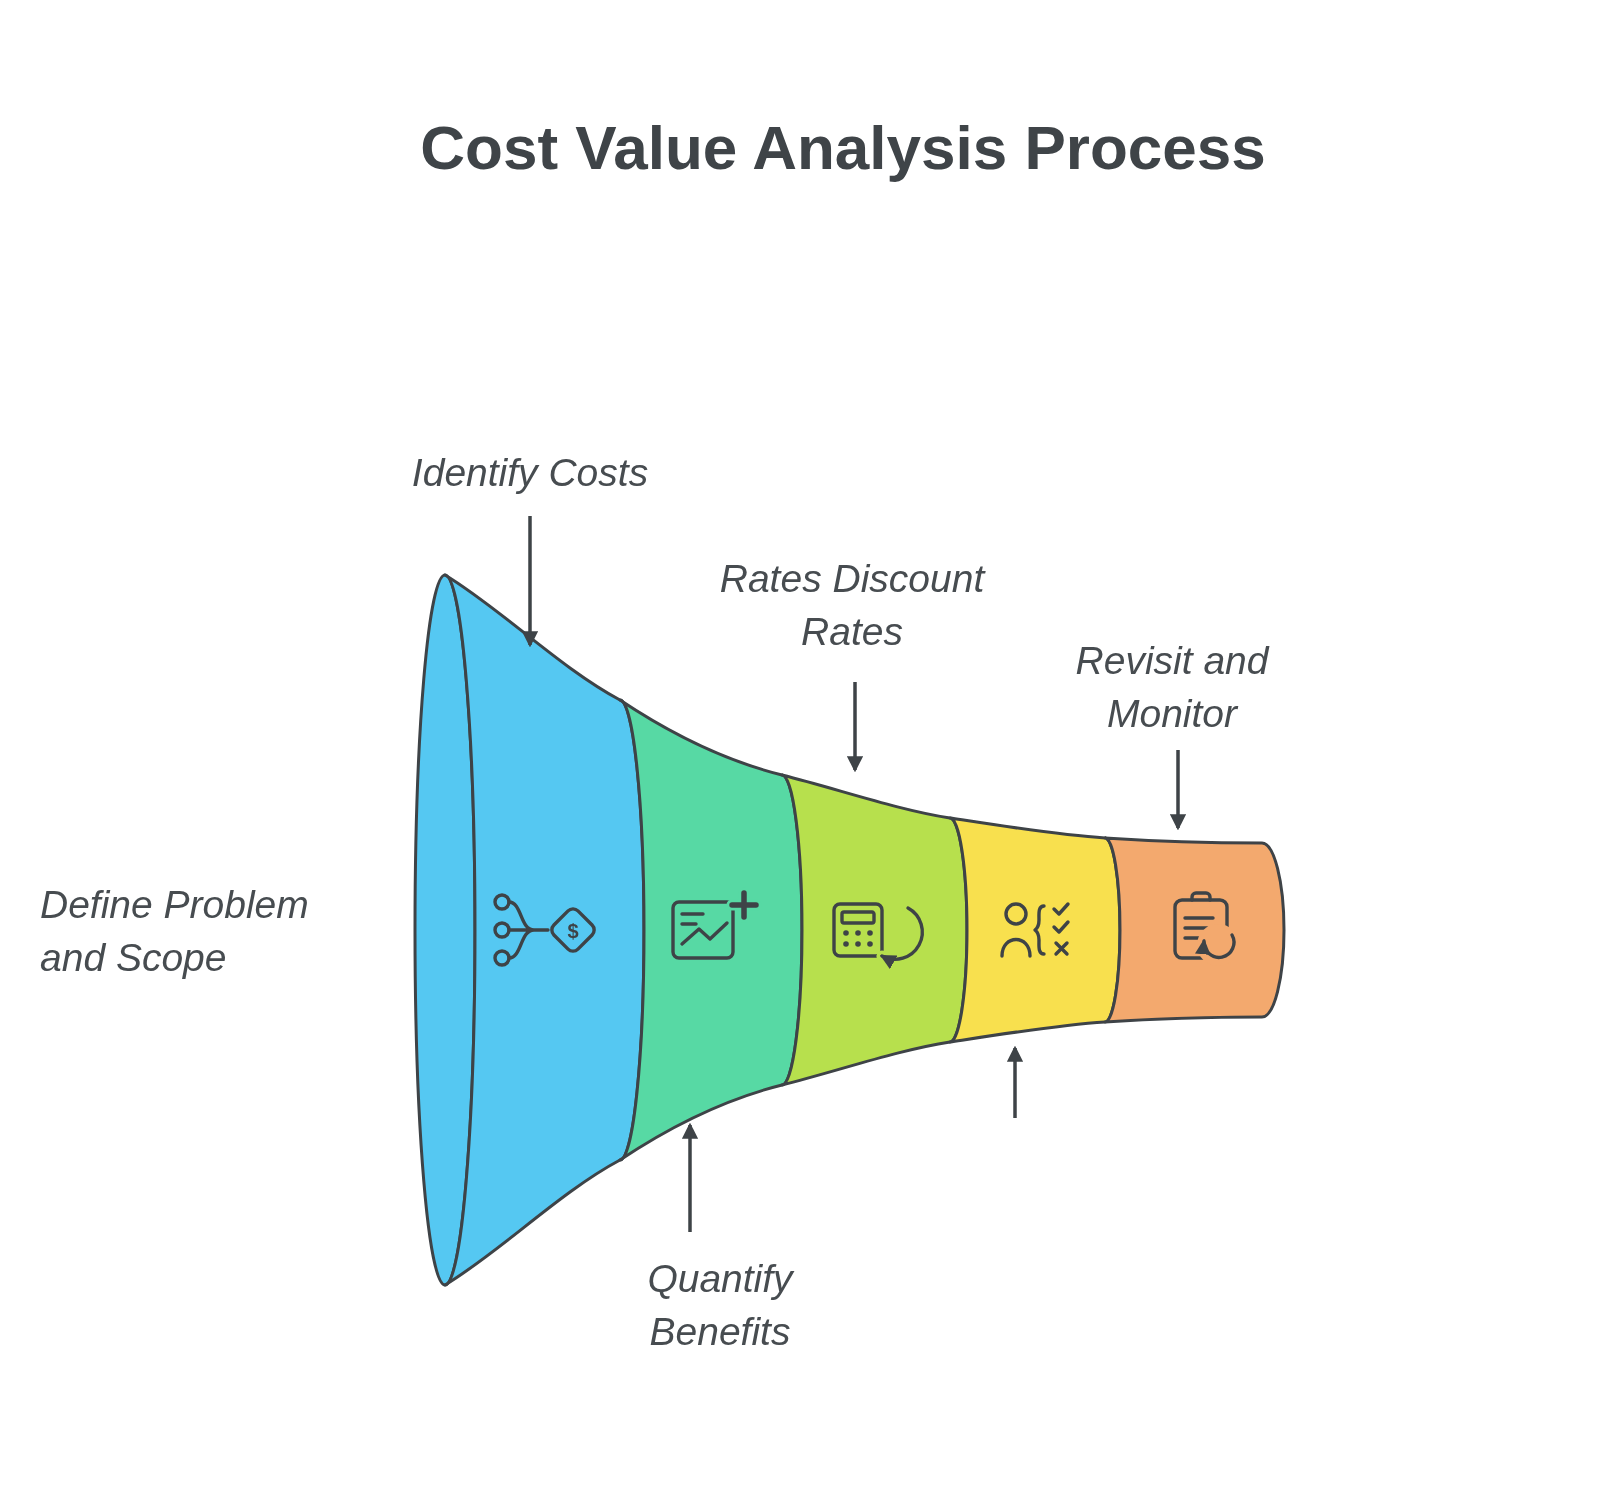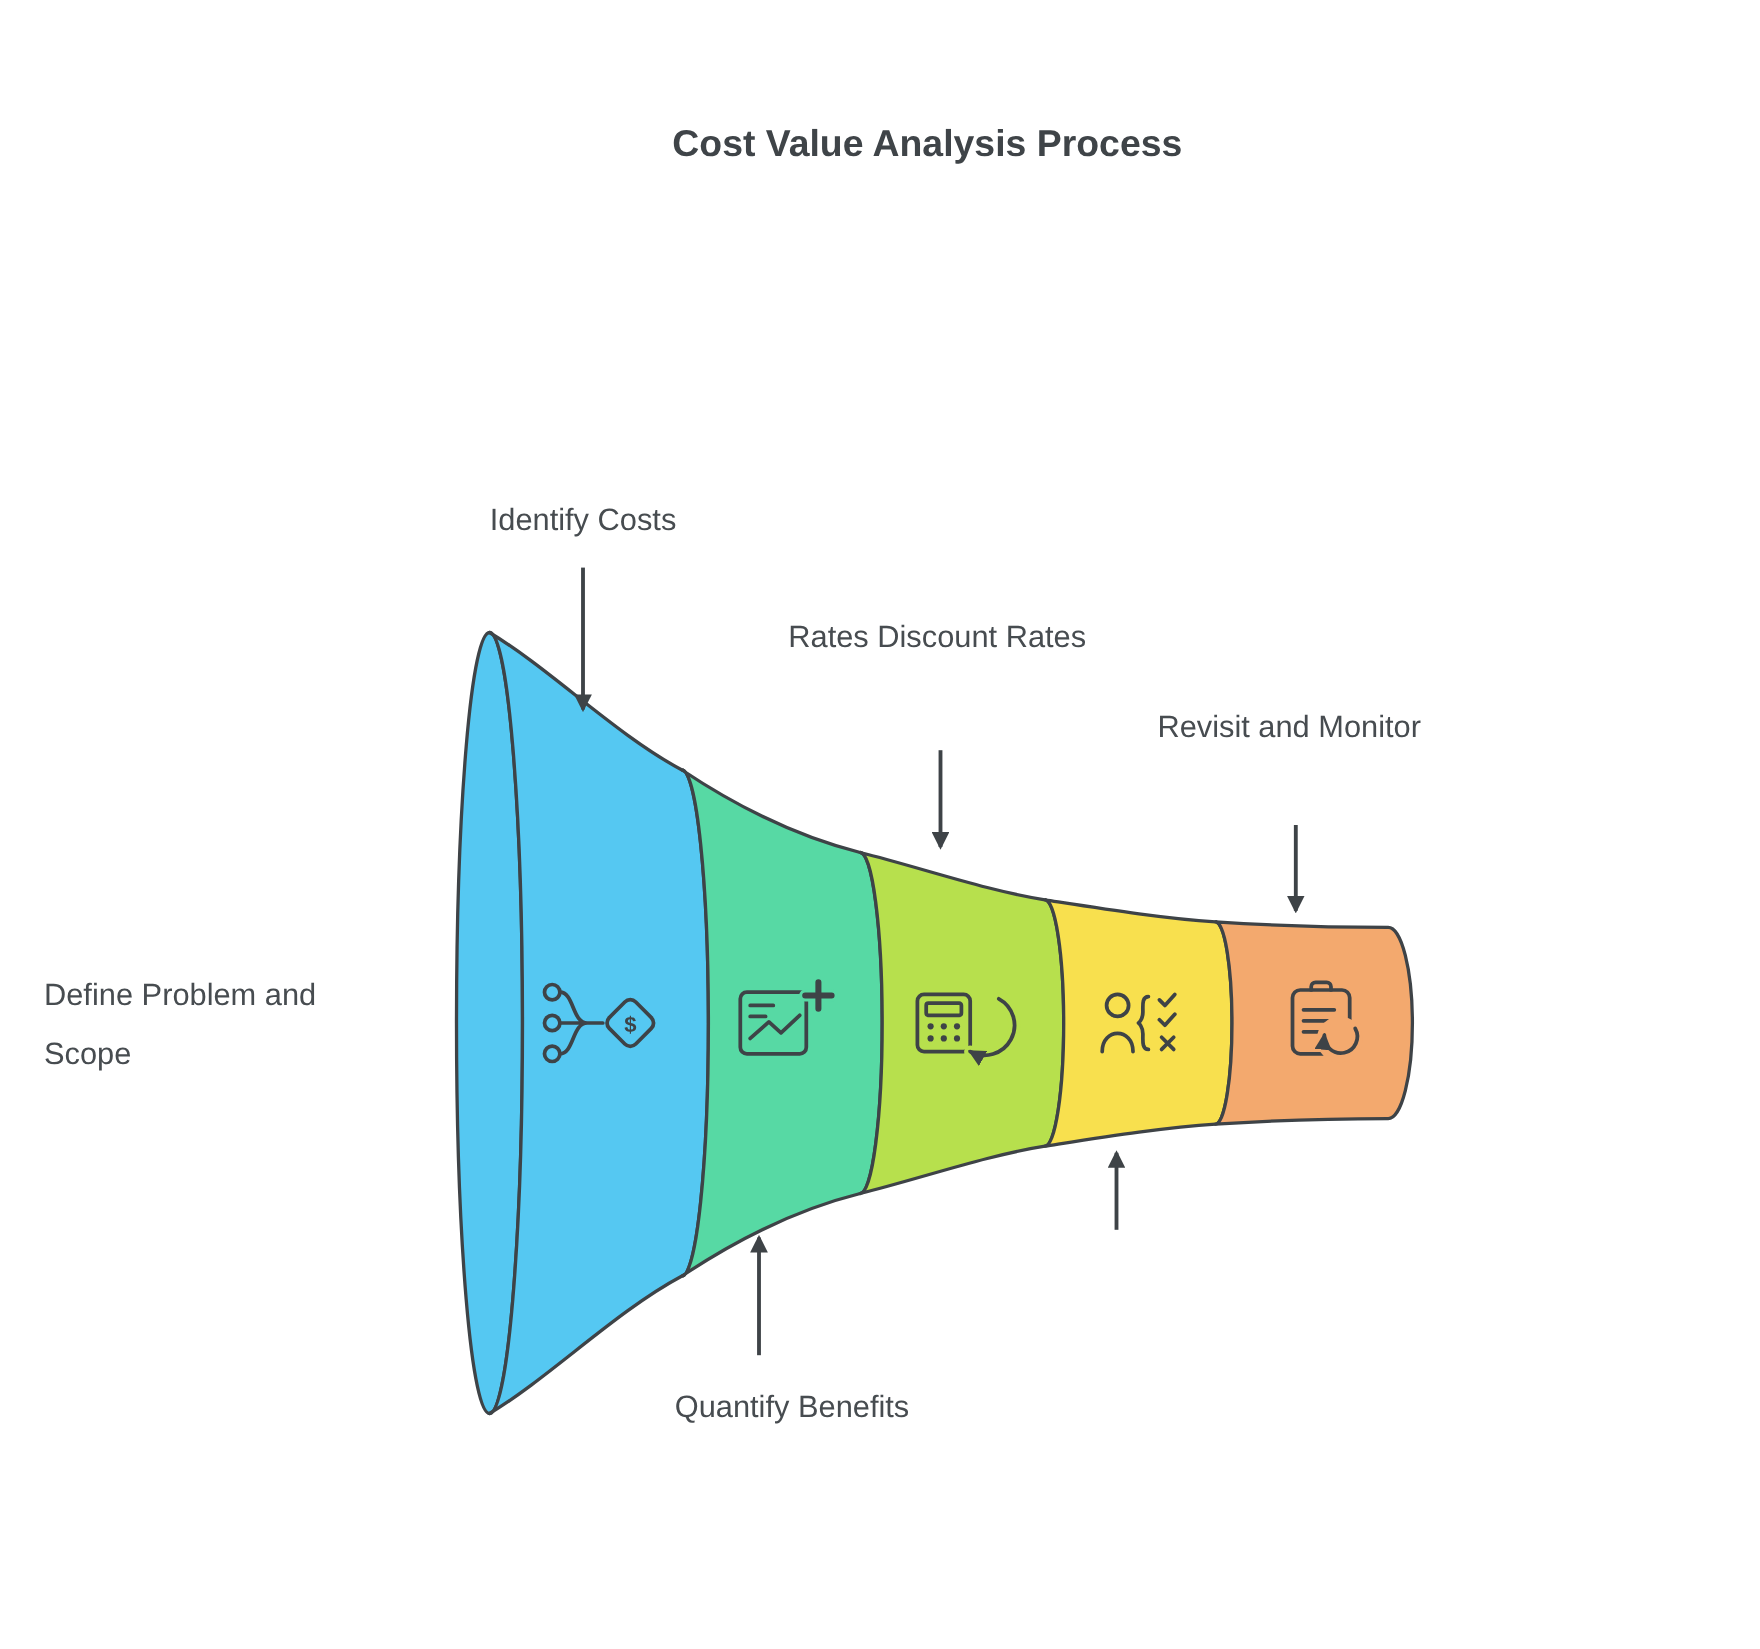--- a/index.html
+++ b/index.html
@@ -23,33 +23,34 @@
   .icon{stroke:var(--outline);stroke-width:3.4;fill:none;stroke-linecap:round;stroke-linejoin:round;}
   .icon-thick{stroke:var(--outline);stroke-width:5.5;fill:none;stroke-linecap:round;}
   .icon-knockout{fill:none;stroke-width:11;stroke-linecap:round;}
   .icon-text{fill:var(--outline);stroke:none;font-family:"Liberation Sans","DejaVu Sans",sans-serif;font-weight:bold;font-size:20px;text-anchor:middle;}
   .icon-dot{fill:var(--outline);stroke:none;}
   .arrow{stroke:var(--outline);stroke-width:3.5;fill:none;}
   #arrowhead path{fill:var(--outline);}
   .label{
     position:absolute;
     color:var(--text);
-    font-size:28px;
+    font-size:39px;
     line-height:53px;
     text-align:center;
+    font-style:italic;
   }
   .label.centered{transform:translateX(-50%);}
   .label.nowrap{white-space:nowrap;}
   .page-title{
     position:absolute;
     left:843px;top:112px;
     transform:translateX(-50%);
     white-space:nowrap;
     color:#3f4448;
-    font-size:34px;
+    font-size:62px;
     font-weight:700;
   }
 </style>
 </head>
 <body>
 
 <div class="stage-area">
 
   <svg id="diagram" width="1600" height="1499" viewBox="0 0 1600 1499">
     <defs>

